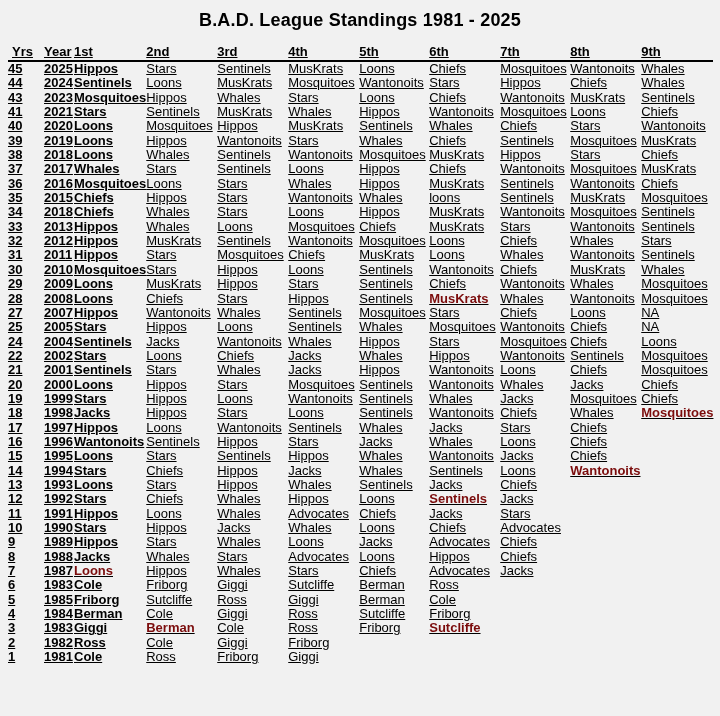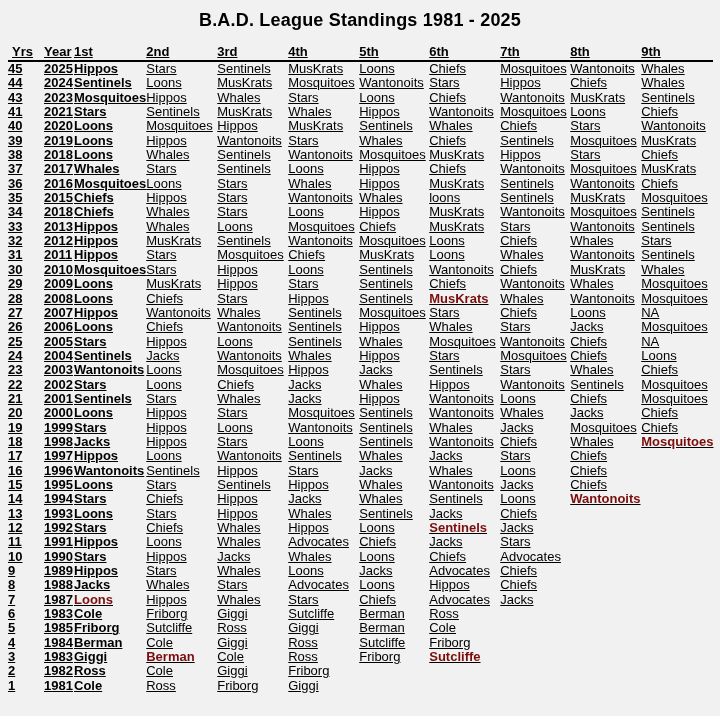--- a/index.html
+++ b/index.html
@@ -303,33 +303,20 @@
         <td>Wantonoits</td>
         <td>Whales</td>
         <td>Sentinels</td>
         <td>Mosquitoes</td>
         <td>Stars</td>
         <td>Chiefs</td>
         <td>Loons</td>
         <td>NA</td>
       </tr>
       <tr>
-        <td class="yrs">26</td>
-        <td class="year">2006</td>
-        <td class="first">Loons</td>
-        <td>Chiefs</td>
-        <td>Wantonoits</td>
-        <td>Sentinels</td>
-        <td>Hippos</td>
-        <td>Whales</td>
-        <td>Stars</td>
-        <td>Jacks</td>
-        <td>Mosquitoes</td>
-      </tr>
-      <tr>
         <td class="yrs">25</td>
         <td class="year">2005</td>
         <td class="first">Stars</td>
         <td>Hippos</td>
         <td>Loons</td>
         <td>Sentinels</td>
         <td>Whales</td>
         <td>Mosquitoes</td>
         <td>Wantonoits</td>
         <td>Chiefs</td>
@@ -340,33 +327,20 @@
         <td class="year">2004</td>
         <td class="first">Sentinels</td>
         <td>Jacks</td>
         <td>Wantonoits</td>
         <td>Whales</td>
         <td>Hippos</td>
         <td>Stars</td>
         <td>Mosquitoes</td>
         <td>Chiefs</td>
         <td>Loons</td>
-      </tr>
-      <tr>
-        <td class="yrs">23</td>
-        <td class="year">2003</td>
-        <td class="first">Wantonoits</td>
-        <td>Loons</td>
-        <td>Mosquitoes</td>
-        <td>Hippos</td>
-        <td>Jacks</td>
-        <td>Sentinels</td>
-        <td>Stars</td>
-        <td>Whales</td>
-        <td>Chiefs</td>
       </tr>
       <tr>
         <td class="yrs">22</td>
         <td class="year">2002</td>
         <td class="first">Stars</td>
         <td>Loons</td>
         <td>Chiefs</td>
         <td>Jacks</td>
         <td>Whales</td>
         <td>Hippos</td>

